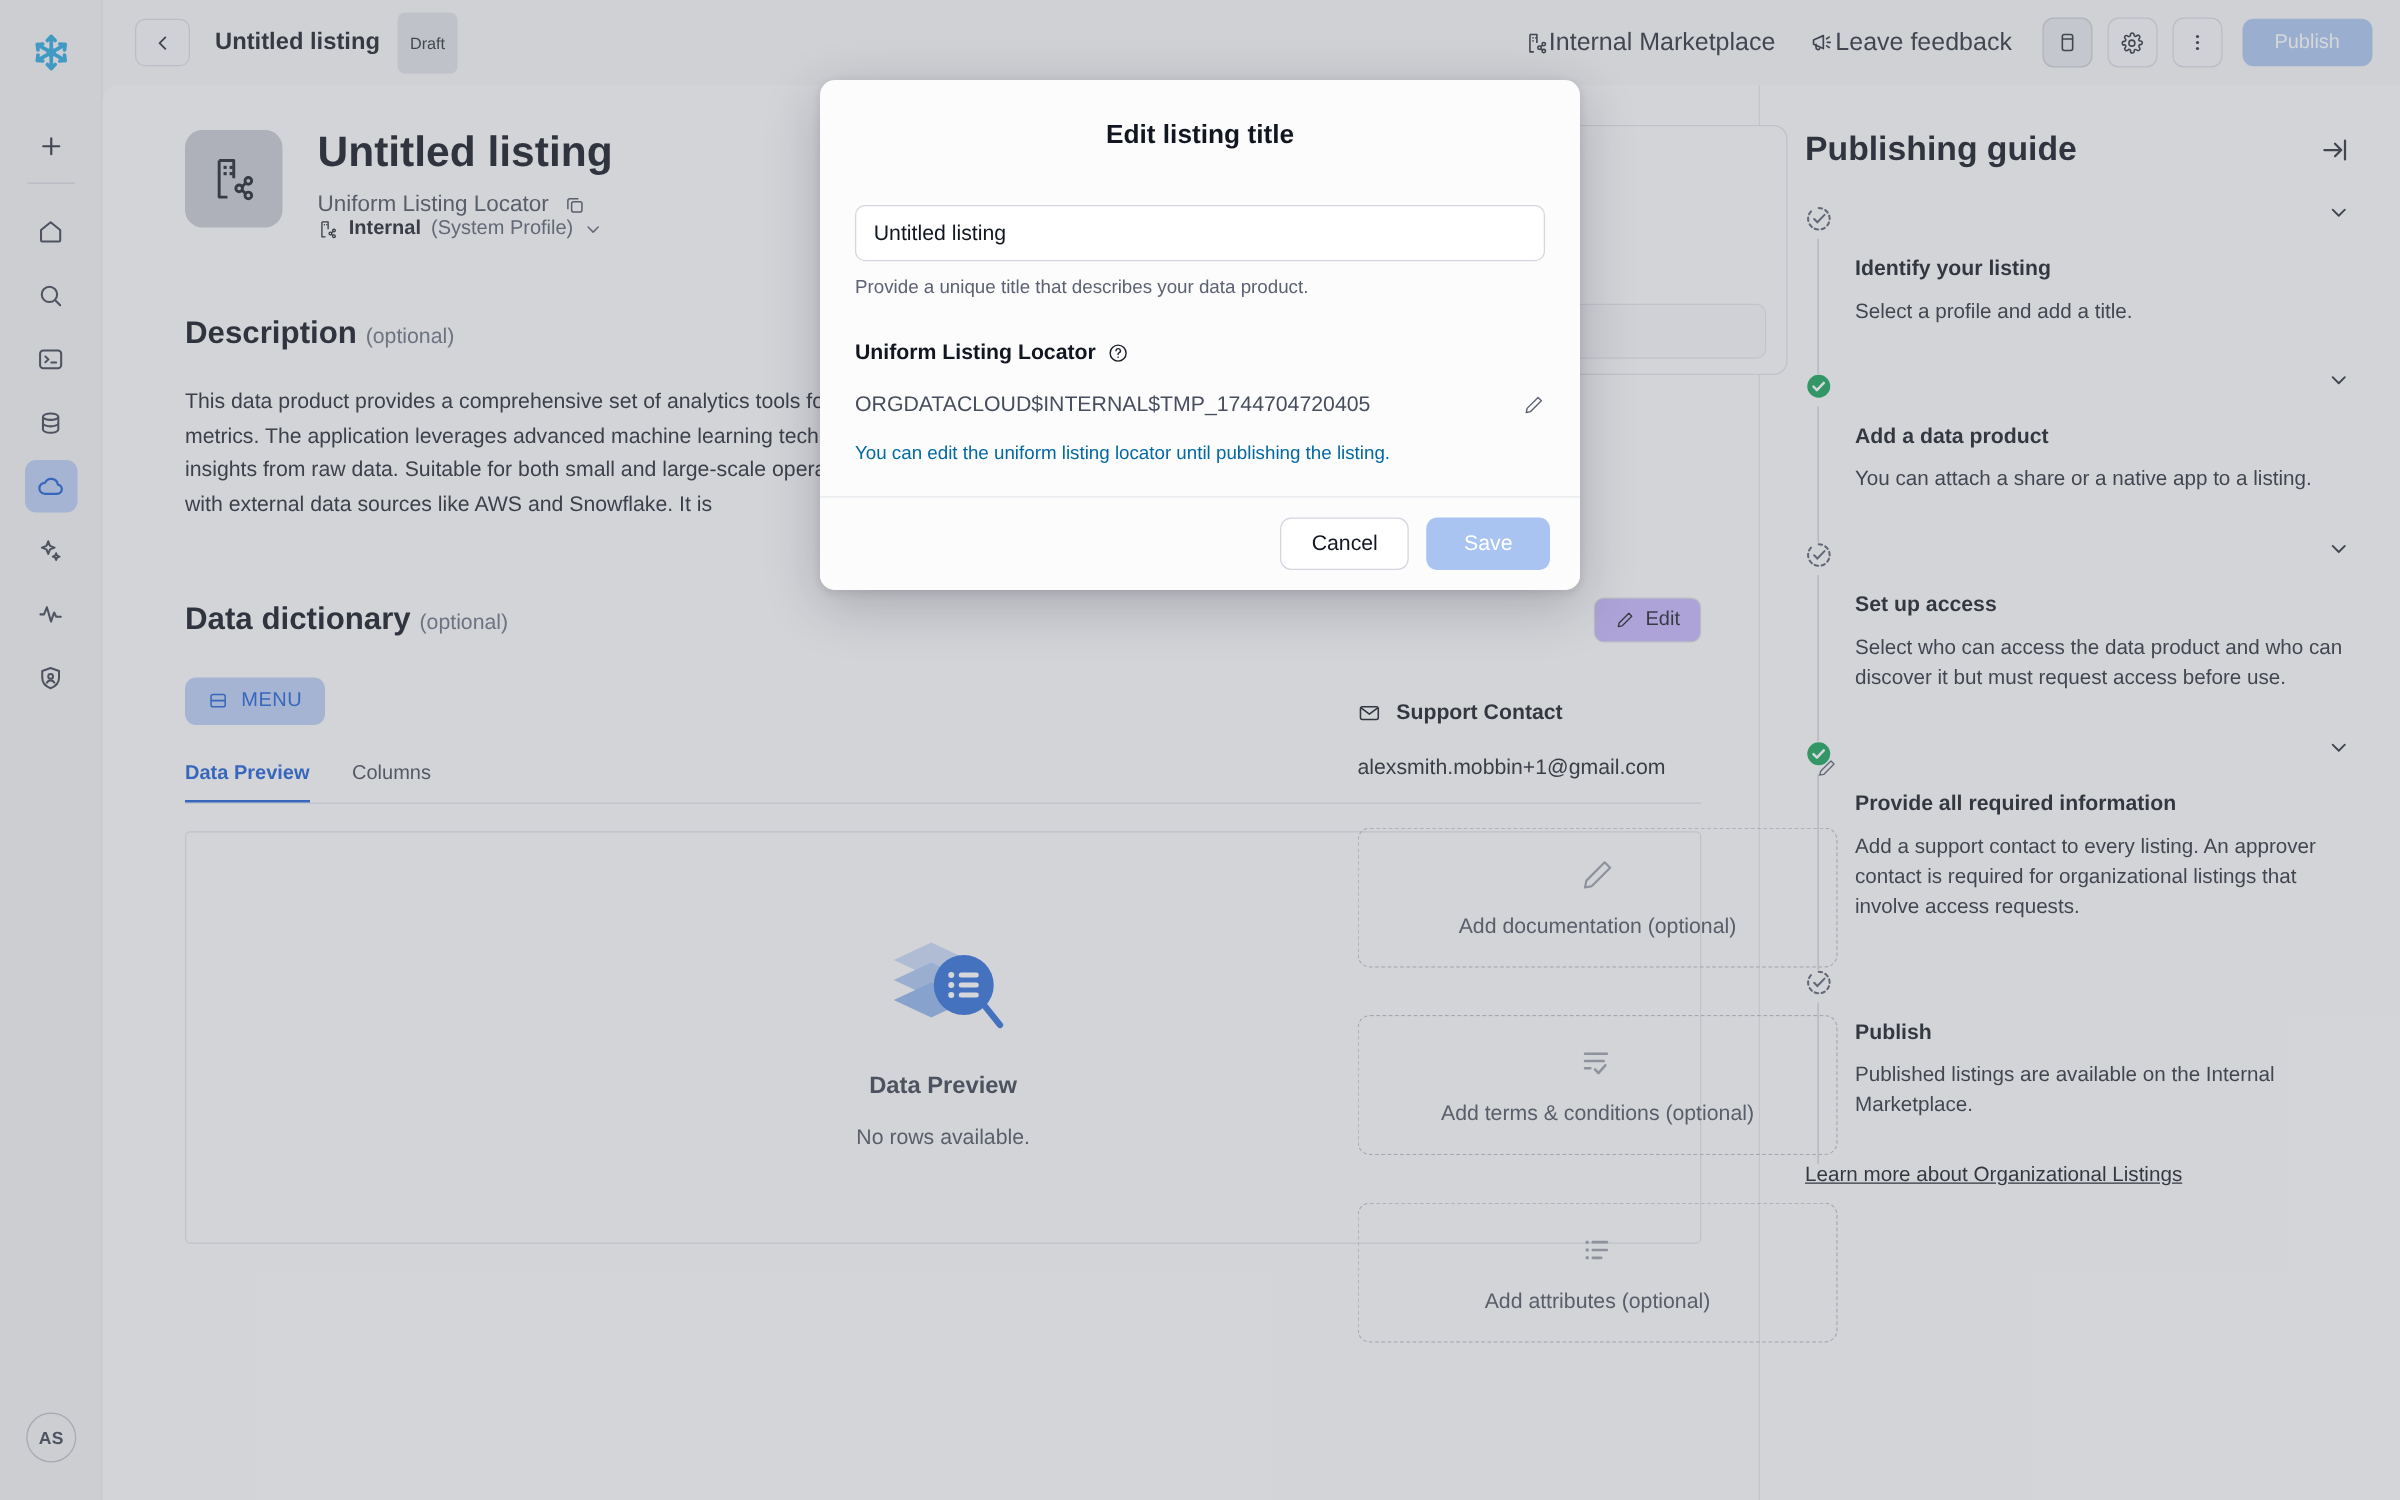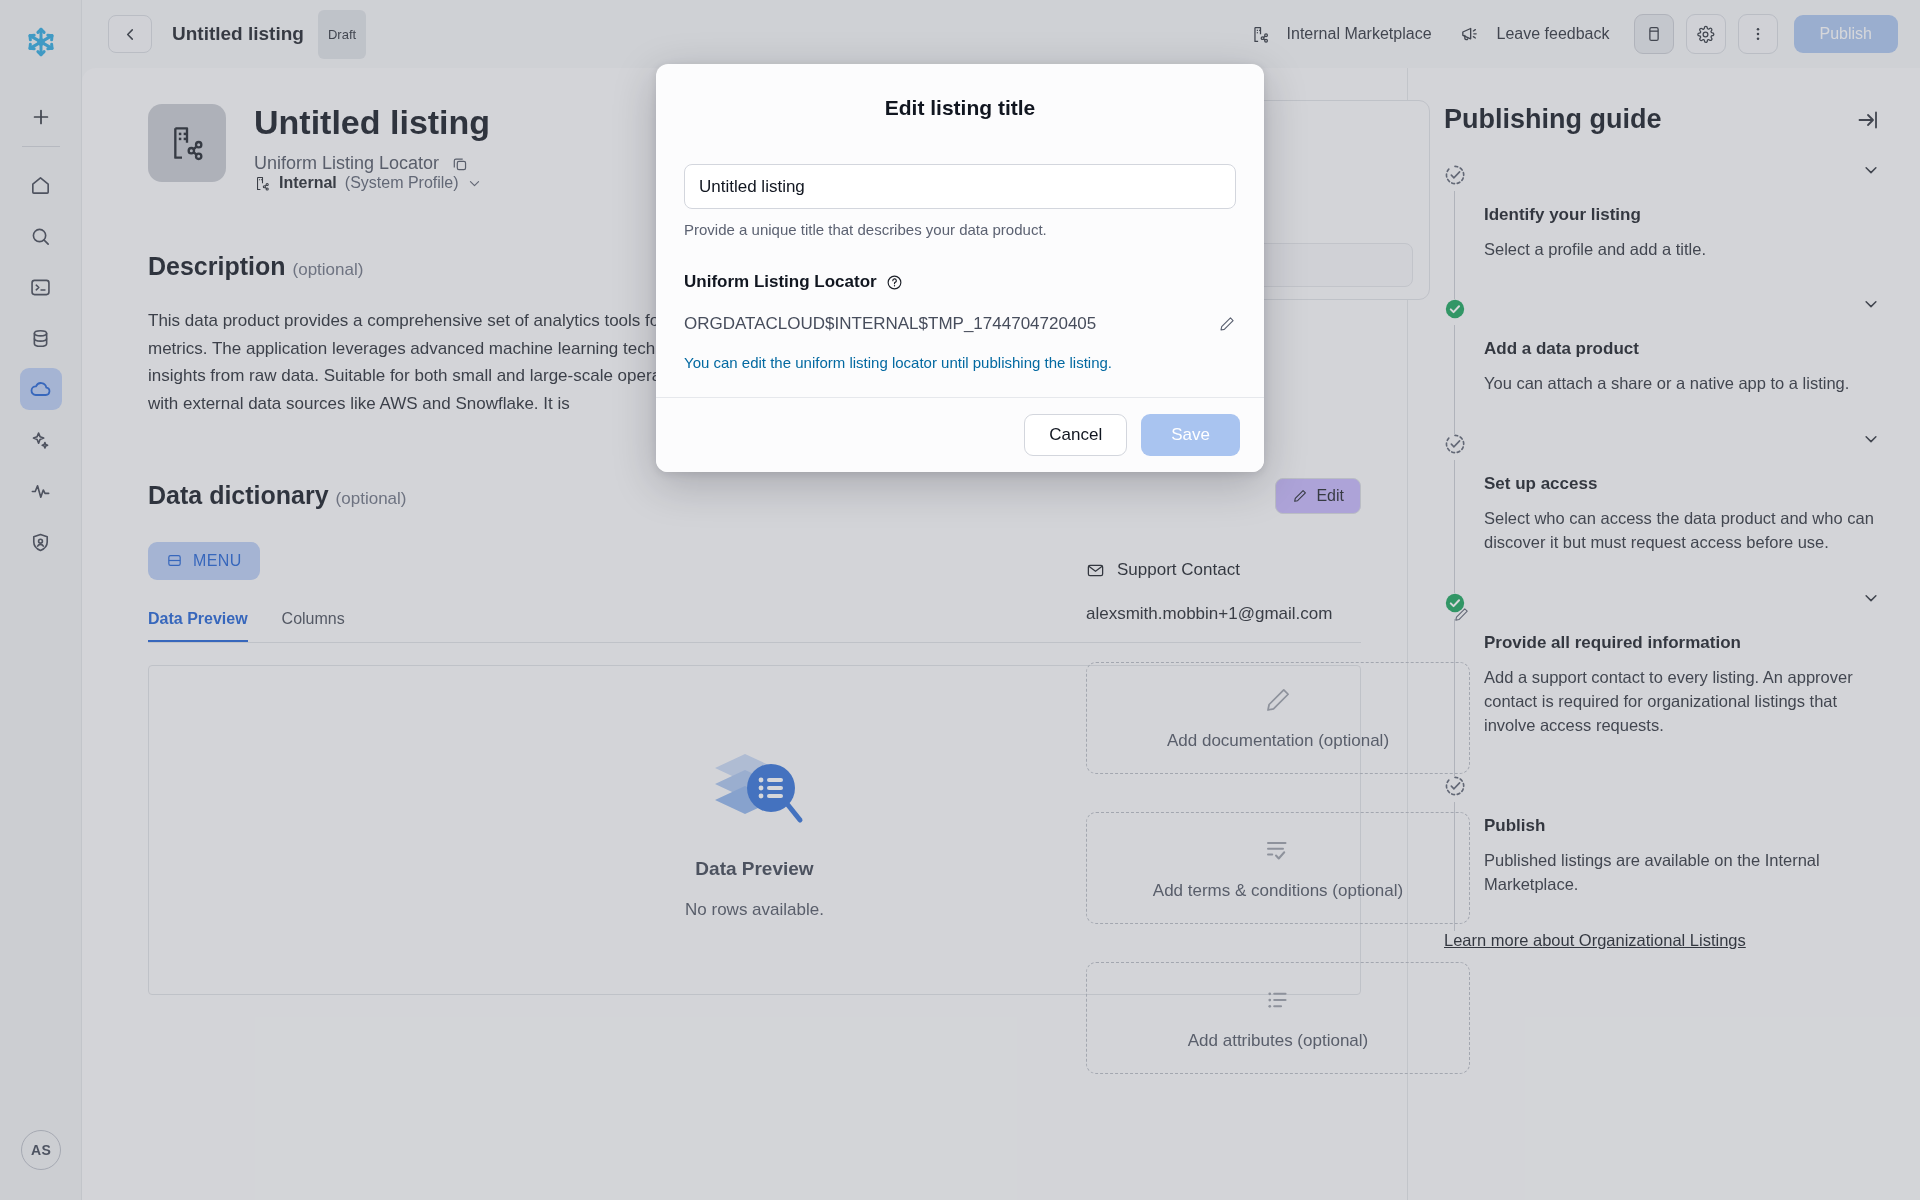--- a/index.html
+++ b/index.html
@@ -46,22 +46,22 @@
     width: 44px; height: 38px; border: 1px solid #d7dae0; border-radius: 8px;
     background: #f6f7f9; display: flex; align-items: center; justify-content: center;
   }
   .page-title-sm { font-size: 19px; font-weight: 600; color: #1b1f27; margin-left: 20px; }
   .badge-draft {
     margin-left: 14px; padding: 17px 10px; border-radius: 6px;
     background: #dfe2e7; color: #2b303a; font-size: 13px; font-weight: 500;
   }
   .topbar-right { margin-left: auto; display: flex; align-items: center; gap: 4px; }
   .tb-link {
-    display: flex; align-items: center; gap: 17px;
-    font-size: 16px; color: #2b303a; padding: 8px 12px; border-radius: 8px;
+    display: flex; align-items: center; gap: 0;
+    font-size: 20px; color: #2b303a; padding: 8px 12px; border-radius: 8px;
   }
   .tb-icon-btn {
     width: 40px; height: 40px; border: 1px solid #d7dae0; border-radius: 9px;
     background: #f6f7f9; display: flex; align-items: center; justify-content: center; margin-left: 8px;
   }
   .tb-icon-btn.sel { background: #e6e8ec; border-color: #c9ccd3; }
   .publish-btn {
     margin-left: 12px; padding: 10px 26px; border-radius: 9px;
     background: #a9c4f0; color: #ffffff; font-size: 16px; font-weight: 500; border: none;
   }
@@ -129,21 +129,21 @@
     position: absolute; left: 16px; bottom: 72px; font-size: 17px; color: #1b1f27;
     text-decoration: underline;
   }
   .prod-card .ghostbar {
     position: absolute; left: 16px; right: 16px; bottom: 12px; height: 44px;
     border: 1px solid #e2e4e9; border-radius: 8px; background: #f6f7f9;
   }
   .support {
     position: absolute; left: 1004px; top: 492px; width: 384px;
   }
-  .sup-head { display: flex; align-items: center; gap: 12px; font-size: 17px; font-weight: 400; color: #161b23; }
+  .sup-head { display: flex; align-items: center; gap: 12px; font-size: 17px; font-weight: 700; color: #161b23; }
   .sup-row { margin-top: 24px; display: flex; align-items: center; font-size: 17px; color: #20242c; }
   .sup-row .pencil { margin-left: auto; }
   .dropzone {
     margin-top: 38px; border: 1px dashed #b6bac3; border-radius: 10px; height: 112px;
     display: flex; flex-direction: column; align-items: center; justify-content: center; gap: 16px;
   }
   .dz-label { font-size: 17px; color: #4c5260; }
 
   
   .pg-head { display: flex; align-items: center; }

